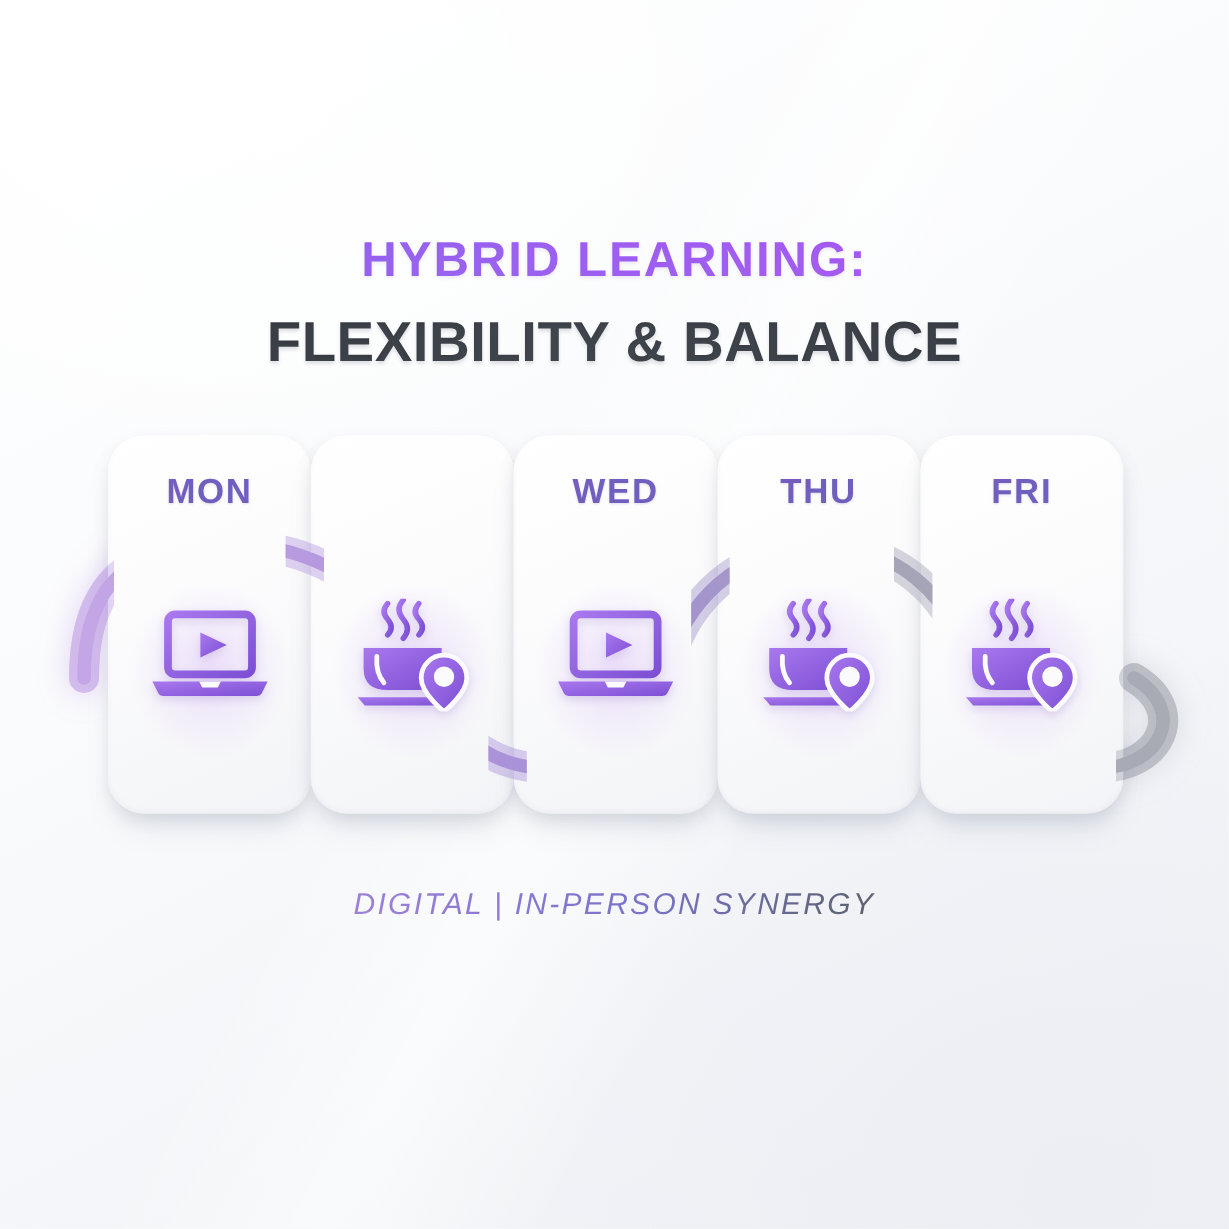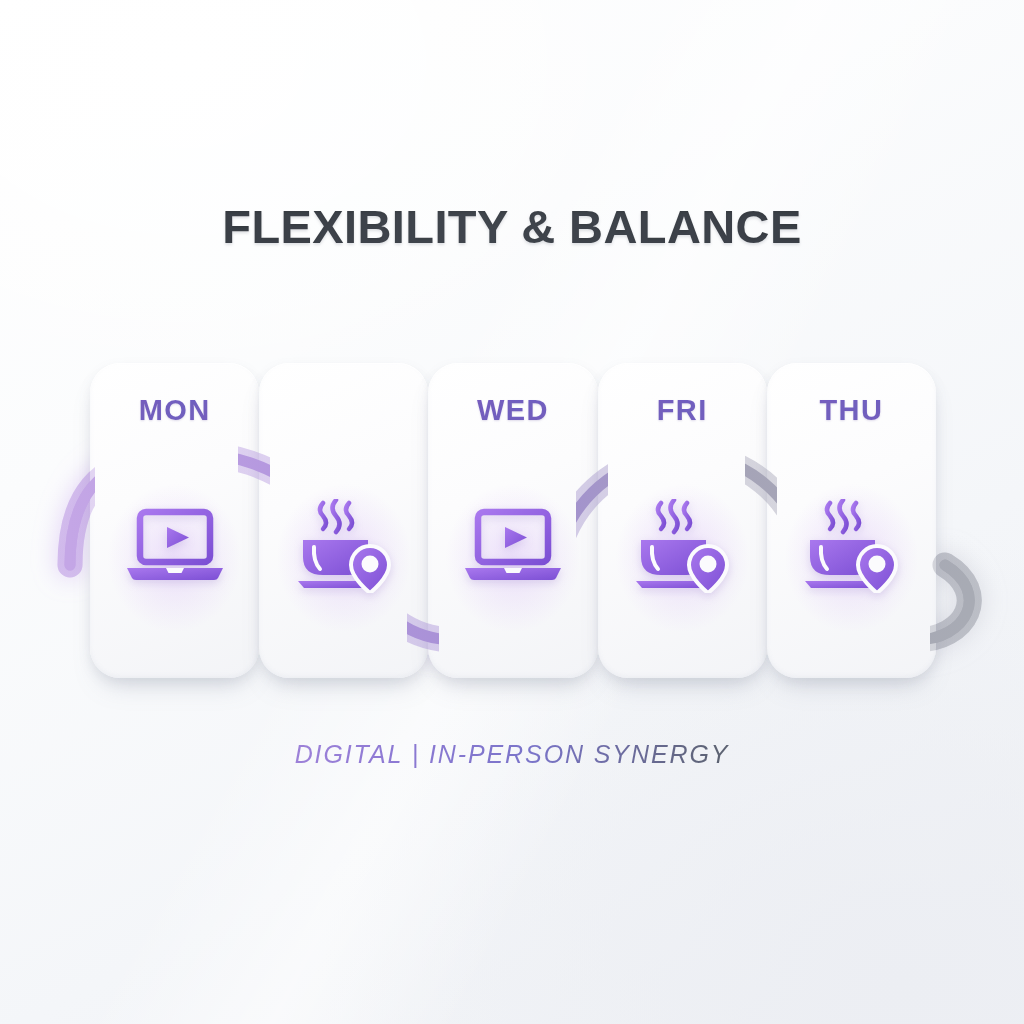--- a/index.html
+++ b/index.html
@@ -21,21 +21,21 @@
 
   
   .title-block { position:absolute; left:0; right:0; top:196px; text-align:center; }
   .title-line1 {
     font-size:41px; font-weight:bold; letter-spacing:1.6px; line-height:1.02;
     background:linear-gradient(96deg,#8b5cf6 0%,#9a5ef5 38%,#a855f7 72%,#8f57ef 100%);
     -webkit-background-clip:text; background-clip:text; color:transparent;
     text-shadow:0 2px 3px rgba(150,130,200,.16);
   }
   .title-line2 {
-    margin-top:7px;
+    margin-top:23px;
     font-size:47px; font-weight:bold; letter-spacing:0.4px; line-height:1.02;
     background:linear-gradient(100deg,#2f3338 0%,#3c4147 45%,#32363c 100%);
     -webkit-background-clip:text; background-clip:text; color:transparent;
     text-shadow:0 2px 3px rgba(90,95,110,.18);
   }
 
   
   .cards { position:absolute; left:90px; top:363px; width:846px; height:315px; display:flex; }
   .card {
     position:relative; flex:1 1 0; border-radius:30px;
@@ -76,20 +76,21 @@
     background:linear-gradient(90deg,#c39de4 0%,#b08ade 17%,#8e7ad4 38%,#7a74c9 52%,#5d6373 70%,#3a3f47 100%);
     -webkit-background-clip:text; background-clip:text; color:transparent;font-style:italic;
   }
 </style>
 </head>
 <body>
 
 <div class="sheen"></div>
 
 <div class="title-block">
+  <div class="title-line1">HYBRID LEARNING:</div>
   <div class="title-line2">FLEXIBILITY &amp; BALANCE</div>
 </div>
 
 <svg class="wave" viewBox="0 0 1024 1024">
   <defs>
     <linearGradient id="waveGrad" x1="0" y1="0" x2="1" y2="0">
       <stop offset="0%" stop-color="#c4a6e6"></stop>
       <stop offset="28%" stop-color="#b195dd"></stop>
       <stop offset="52%" stop-color="#a38fd2"></stop>
       <stop offset="72%" stop-color="#a5a3b8"></stop>
@@ -172,38 +173,38 @@
         <rect x="17" y="4" width="70" height="50" rx="6" fill="none" stroke="url(#icg1)" stroke-width="6.5"></rect>
         <path d="M44 19 L66 29.5 L44 40 Z" fill="url(#icg1)"></path>
         <path d="M4 60 H100 L95 70 Q94 72 91 72 H13 Q10 72 9 70 Z" fill="url(#icg1)"></path>
         <path d="M43 60 H61 L58.5 65 H45.5 Z" fill="#fbfbfd"></path>
       </svg>
     </div>
   </div>
 
   <div class="card">
     <div class="glow"></div>
-    <div class="day">FRI</div>
+    <div class="day">THU</div>
     <div class="icon-wrap">
       <svg width="104" height="94" viewBox="0 0 104 94">
         <path d="M31 4 q-6 7 0 13 q6 7 0 13" fill="none" stroke="url(#icg2)" stroke-width="4.5" stroke-linecap="round"></path>
         <path d="M44 1 q-7 8 0 16 q7 8 0 16" fill="none" stroke="url(#icg2)" stroke-width="4.5" stroke-linecap="round"></path>
         <path d="M57 4 q-6 7 0 13 q6 7 0 13" fill="none" stroke="url(#icg2)" stroke-width="4.5" stroke-linecap="round"></path>
         <path d="M11 41 H76 V58 Q76 76 56 76 H31 Q11 76 11 58 Z" fill="url(#icg2)"></path>
         <path d="M22 48 q-1 14 6 22" fill="none" stroke="#fbfbfd" stroke-width="4" stroke-linecap="round"></path>
         <path d="M6 82 H86 L80 89 H12 Z" fill="url(#icg2)"></path>
         <path d="M78 47 a19 19 0 0 1 19 19 c0 13 -19 28 -19 28 s-19 -15 -19 -28 a19 19 0 0 1 19 -19 z" fill="url(#icg2)" stroke="#fbfbfd" stroke-width="4"></path>
         <circle cx="78" cy="65" r="8.5" fill="#fbfbfd"></circle>
       </svg>
     </div>
   </div>
 
   <div class="card">
     <div class="glow"></div>
-    <div class="day">THU</div>
+    <div class="day">FRI</div>
     <div class="icon-wrap">
       <svg width="104" height="94" viewBox="0 0 104 94">
         <path d="M31 4 q-6 7 0 13 q6 7 0 13" fill="none" stroke="url(#icg2)" stroke-width="4.5" stroke-linecap="round"></path>
         <path d="M44 1 q-7 8 0 16 q7 8 0 16" fill="none" stroke="url(#icg2)" stroke-width="4.5" stroke-linecap="round"></path>
         <path d="M57 4 q-6 7 0 13 q6 7 0 13" fill="none" stroke="url(#icg2)" stroke-width="4.5" stroke-linecap="round"></path>
         <path d="M11 41 H76 V58 Q76 76 56 76 H31 Q11 76 11 58 Z" fill="url(#icg2)"></path>
         <path d="M22 48 q-1 14 6 22" fill="none" stroke="#fbfbfd" stroke-width="4" stroke-linecap="round"></path>
         <path d="M6 82 H86 L80 89 H12 Z" fill="url(#icg2)"></path>
         <path d="M78 47 a19 19 0 0 1 19 19 c0 13 -19 28 -19 28 s-19 -15 -19 -28 a19 19 0 0 1 19 -19 z" fill="url(#icg2)" stroke="#fbfbfd" stroke-width="4"></path>
         <circle cx="78" cy="65" r="8.5" fill="#fbfbfd"></circle>

